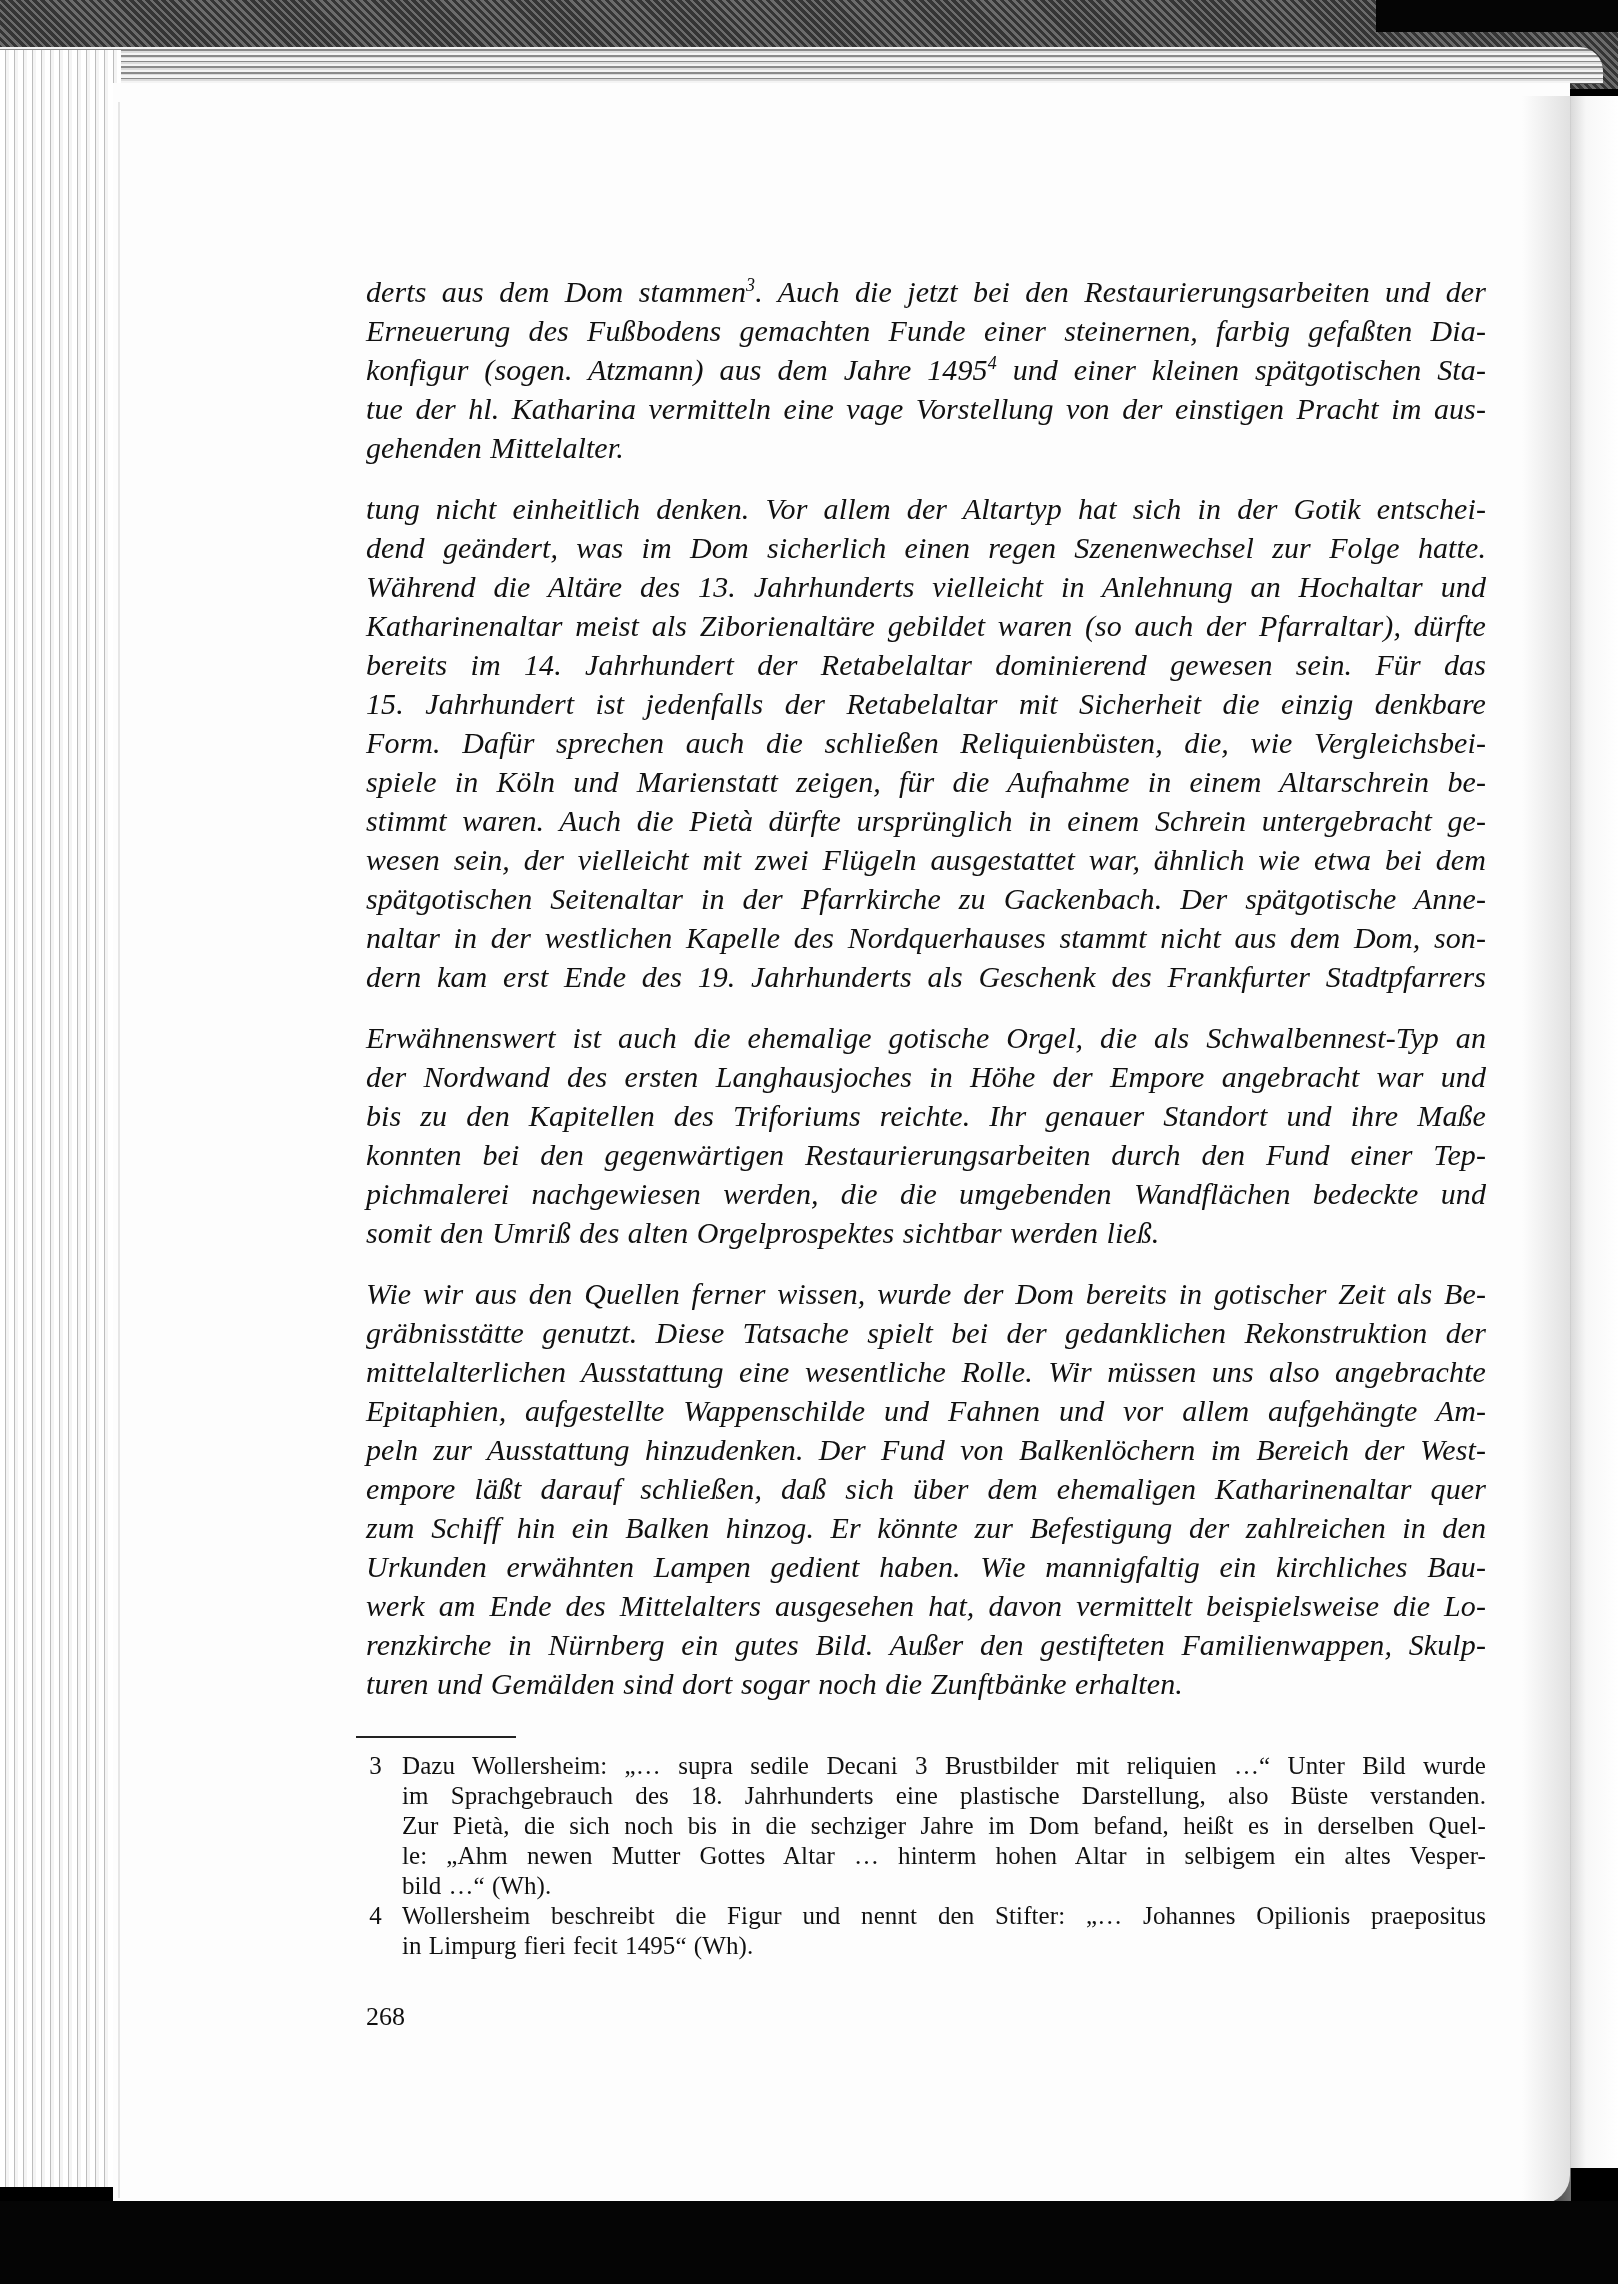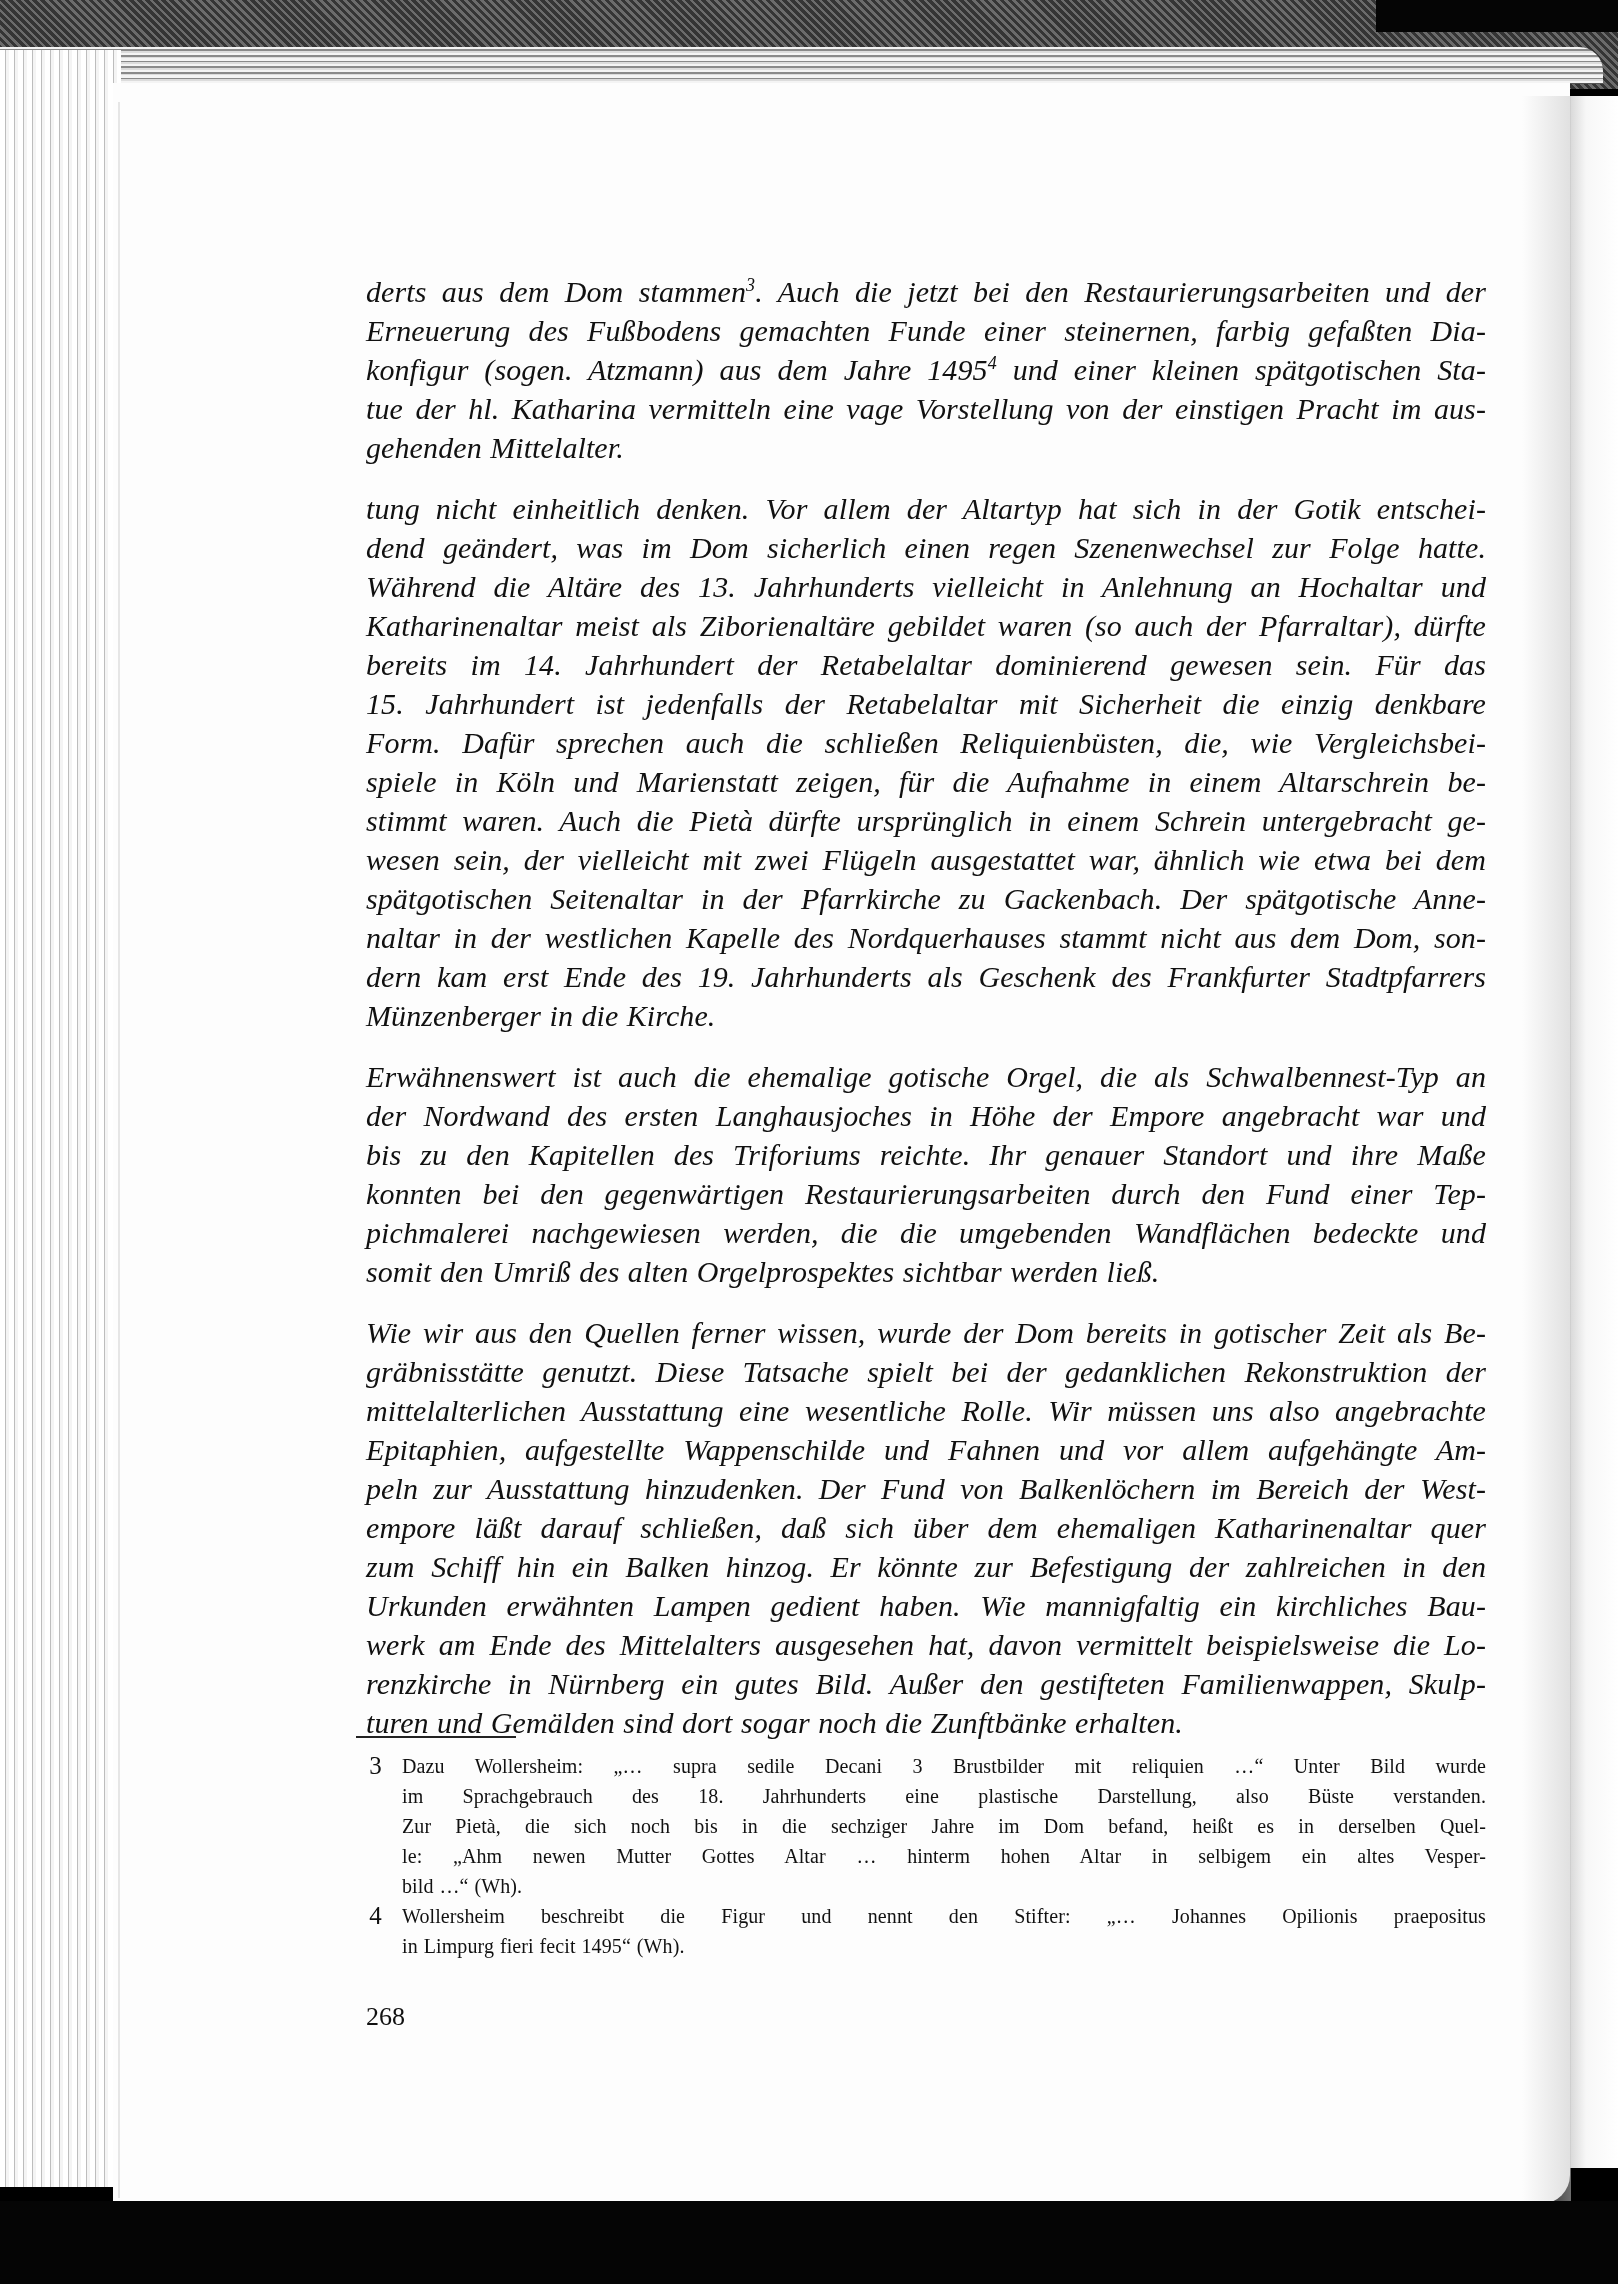--- a/index.html
+++ b/index.html
@@ -139,21 +139,21 @@
     margin: 0;
   }
   .fn-num {
     position: absolute;
     left: 3.2px;
     top: 0;
     font-size: 25px;
     line-height: 30px;
   }
   .fn .line {
-    font-size: 20px;
+    font-size: 25px;
     line-height: 30px;
     height: 30px;
     letter-spacing: 0.1px;
   }
   .page-number {
     position: absolute;
     left: 366px;
     top: 1999px;
     font-size: 26px;
     line-height: 36px;
@@ -190,21 +190,20 @@
     <span class="line">Katharinenaltar meist als Ziborienaltäre gebildet waren (so auch der Pfarraltar), dürfte</span>
     <span class="line">bereits im 14. Jahrhundert der Retabelaltar dominierend gewesen sein. Für das</span>
     <span class="line">15. Jahrhundert ist jedenfalls der Retabelaltar mit Sicherheit die einzig denkbare</span>
     <span class="line">Form. Dafür sprechen auch die schließen Reliquienbüsten, die, wie Vergleichsbei-</span>
     <span class="line">spiele in Köln und Marienstatt zeigen, für die Aufnahme in einem Altarschrein be-</span>
     <span class="line">stimmt waren. Auch die Pietà dürfte ursprünglich in einem Schrein untergebracht ge-</span>
     <span class="line">wesen sein, der vielleicht mit zwei Flügeln ausgestattet war, ähnlich wie etwa bei dem</span>
     <span class="line">spätgotischen Seitenaltar in der Pfarrkirche zu Gackenbach. Der spätgotische Anne-</span>
     <span class="line">naltar in der westlichen Kapelle des Nordquerhauses stammt nicht aus dem Dom, son-</span>
     <span class="line">dern kam erst Ende des 19. Jahrhunderts als Geschenk des Frankfurter Stadtpfarrers</span>
-    <span class="line last">Münzenberger in die Kirche.</span>
   </div>
 
   <div class="para">
     <span class="line">Erwähnenswert ist auch die ehemalige gotische Orgel, die als Schwalbennest-Typ an</span>
     <span class="line">der Nordwand des ersten Langhausjoches in Höhe der Empore angebracht war und</span>
     <span class="line">bis zu den Kapitellen des Triforiums reichte. Ihr genauer Standort und ihre Maße</span>
     <span class="line">konnten bei den gegenwärtigen Restaurierungsarbeiten durch den Fund einer Tep-</span>
     <span class="line">pichmalerei nachgewiesen werden, die die umgebenden Wandflächen bedeckte und</span>
     <span class="line last">somit den Umriß des alten Orgelprospektes sichtbar werden ließ.</span>
   </div>

